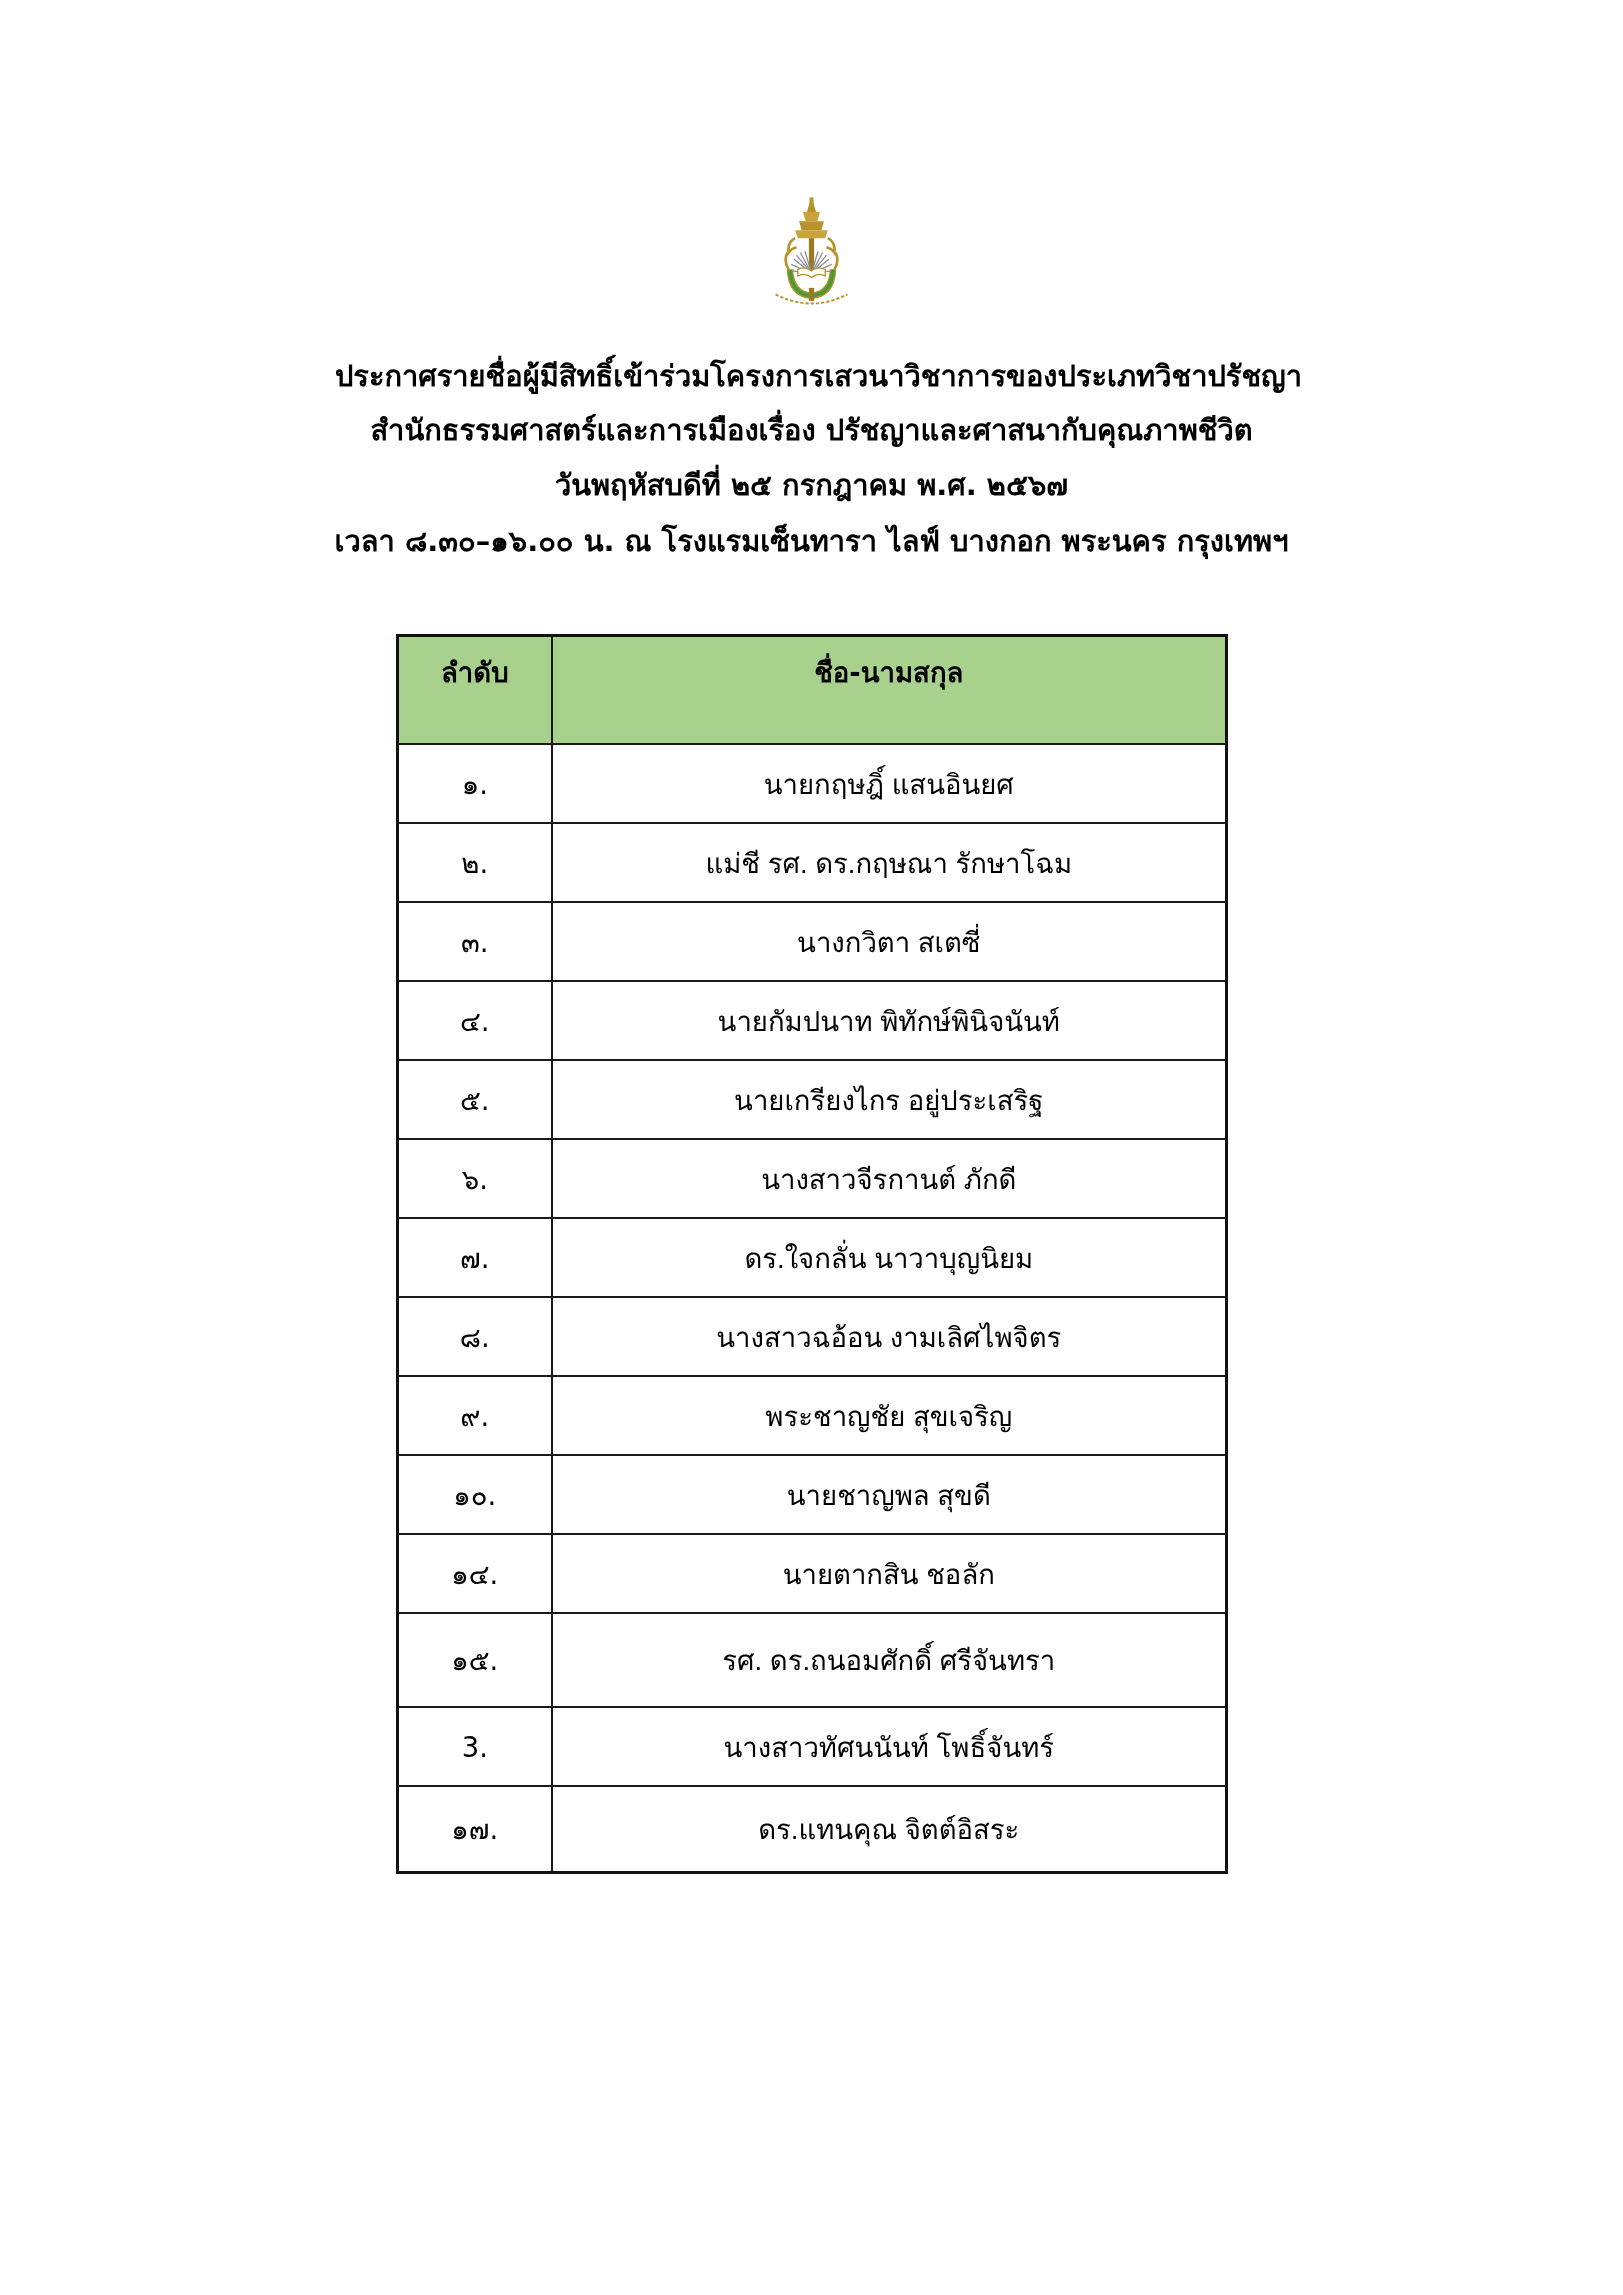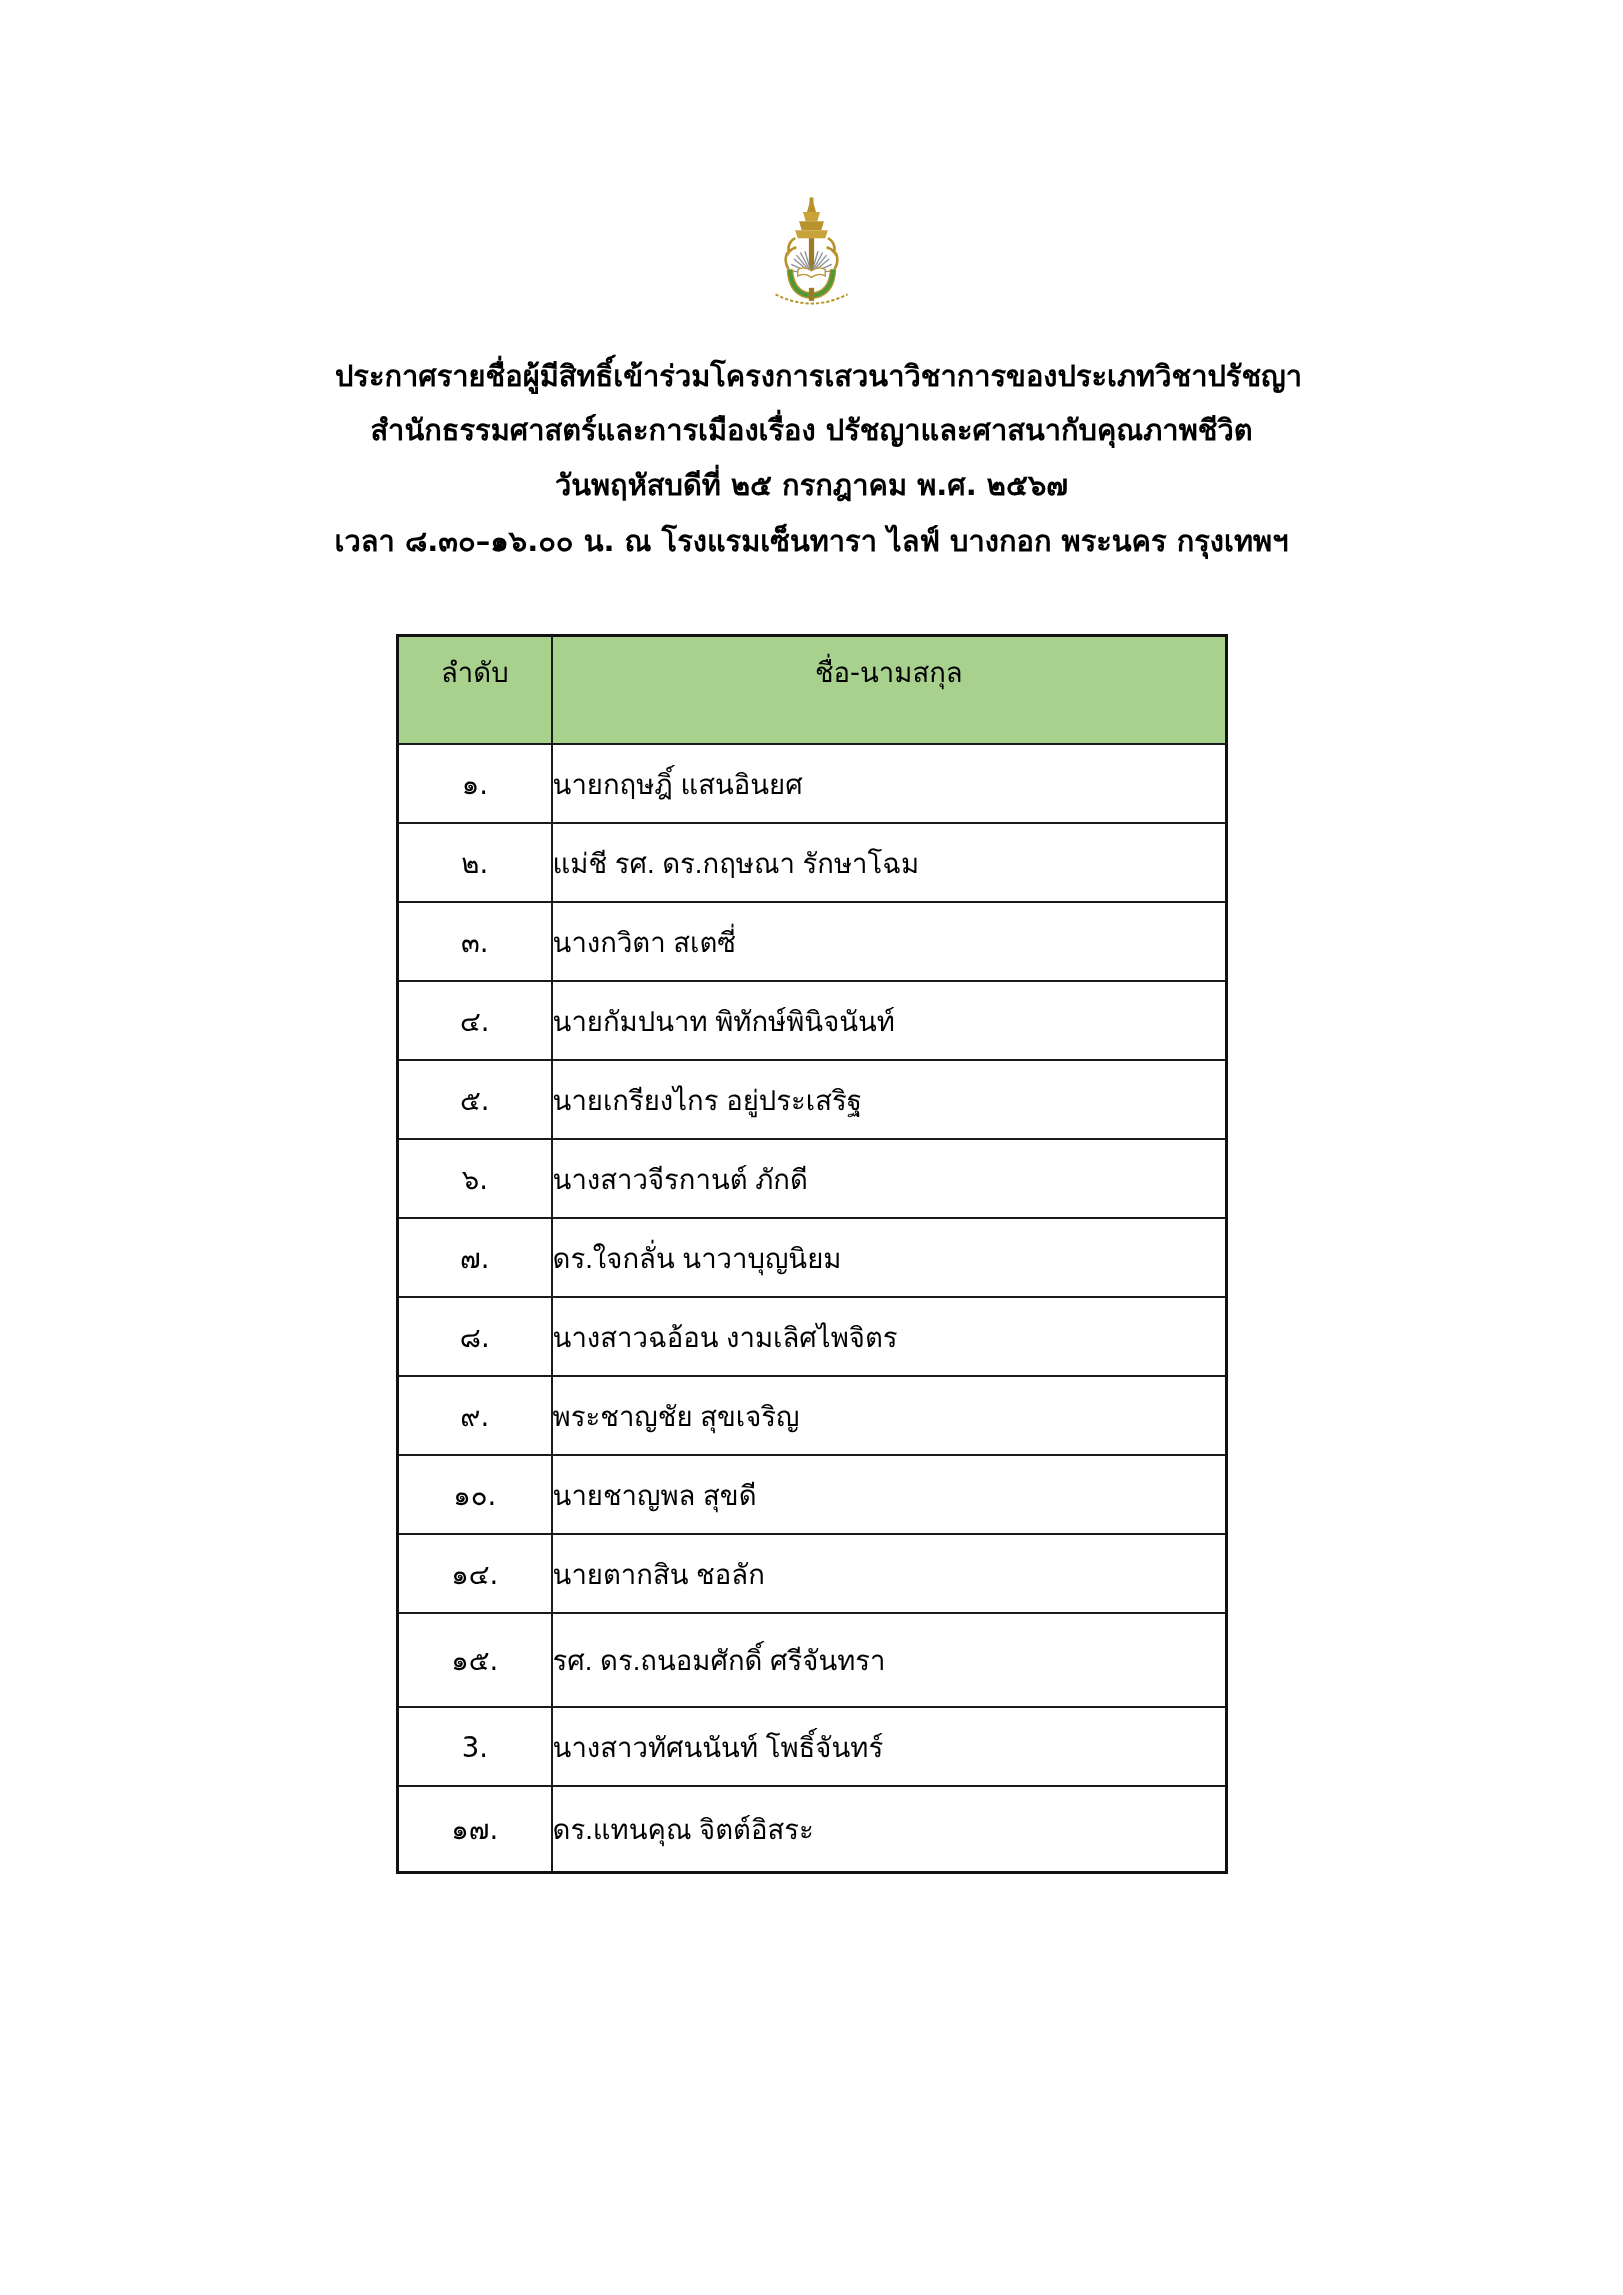--- a/index.html
+++ b/index.html
@@ -46,40 +46,40 @@
       border: 3.3px solid #111111;
     }
     table.roster th,
     table.roster td {
       border: 2.6px solid #1a1a1a;
       padding: 0;
     }
     table.roster th {
       background: #a9d18e;
       height: 93px;
-      font-weight: normal;
+      font-weight: bold;
       font-size: 27.5px;
       vertical-align: top;
       padding-top: 13px;
     }
     th.col-no { width: 152px; }
     th.col-name { width: 675px; }
     table.roster td {
       height: 77px;
       font-size: 27.5px;
       vertical-align: middle;
     }
     td.no {
       text-align: center;
       padding-top: 11.8px;
       font-size: 25px;
       font-family: "DejaVu Sans", sans-serif;
     }
     td.name {
-      text-align: left;
+      text-align: center;
       padding-left: 15.7px;
       padding-bottom: 5.2px;
       font-family: "Liberation Sans", "DejaVu Sans", sans-serif;
     }
     tr.tall td { height: 92px; }
     tr.last td { height: 84px; }
   </style>
 </head>
 <body>
 

